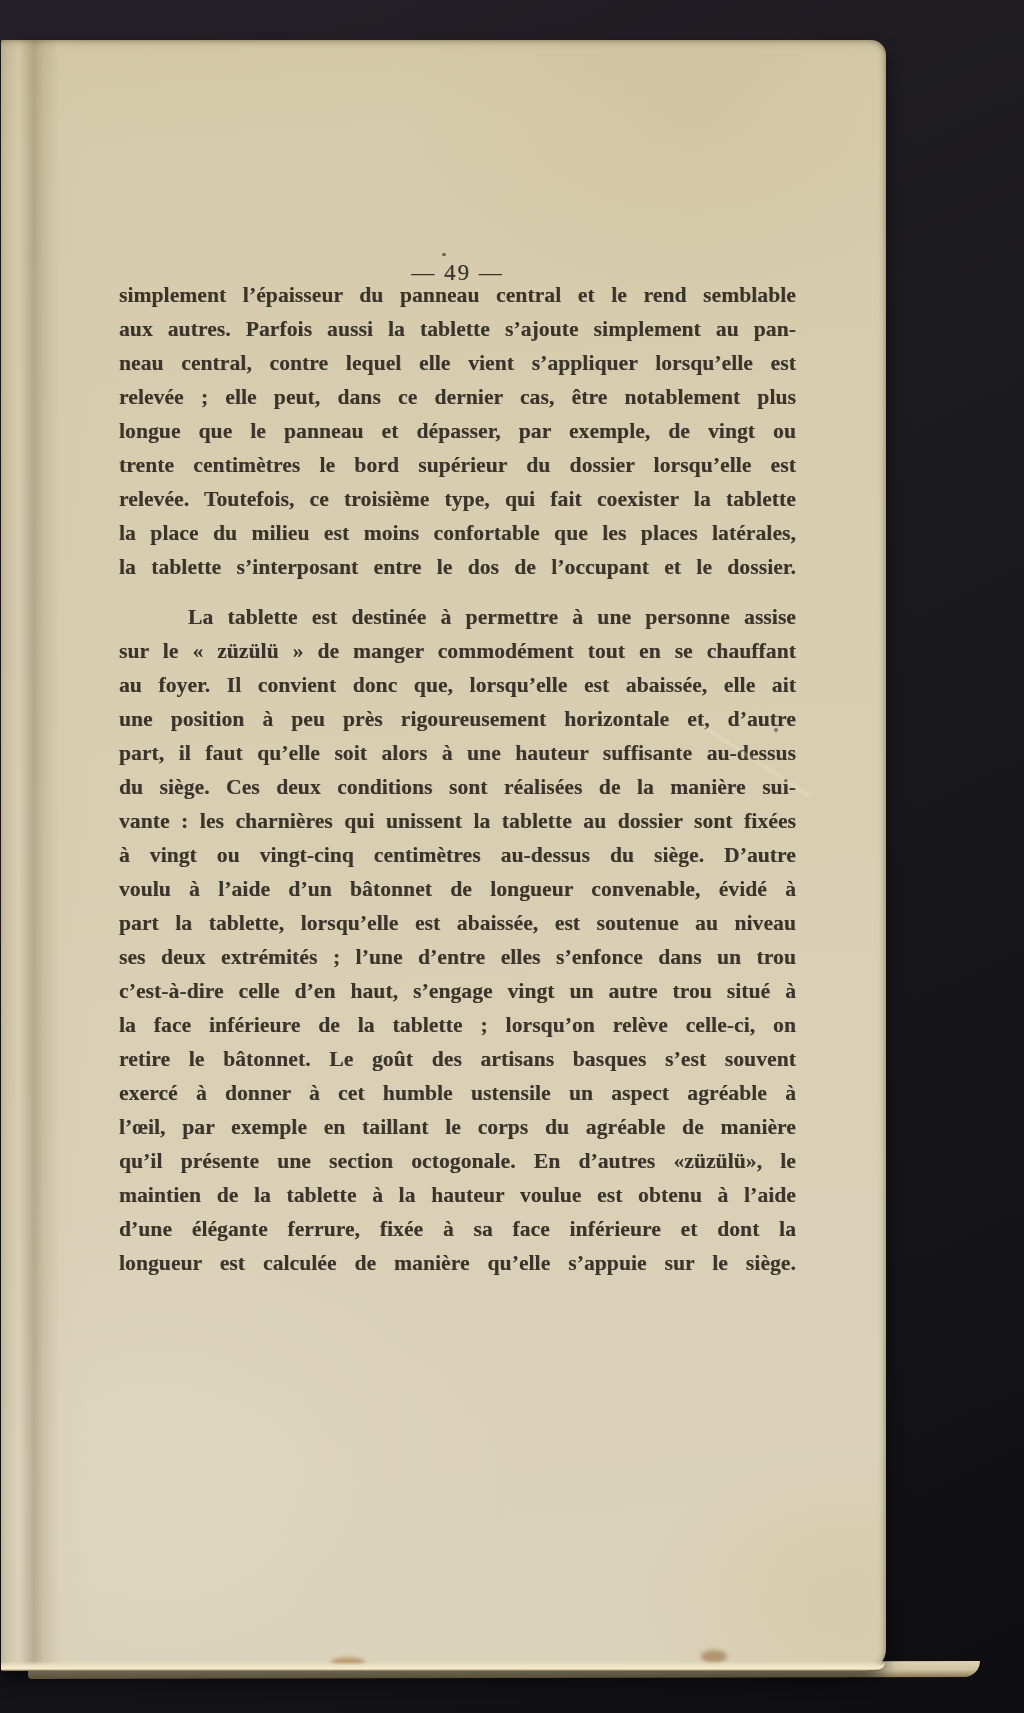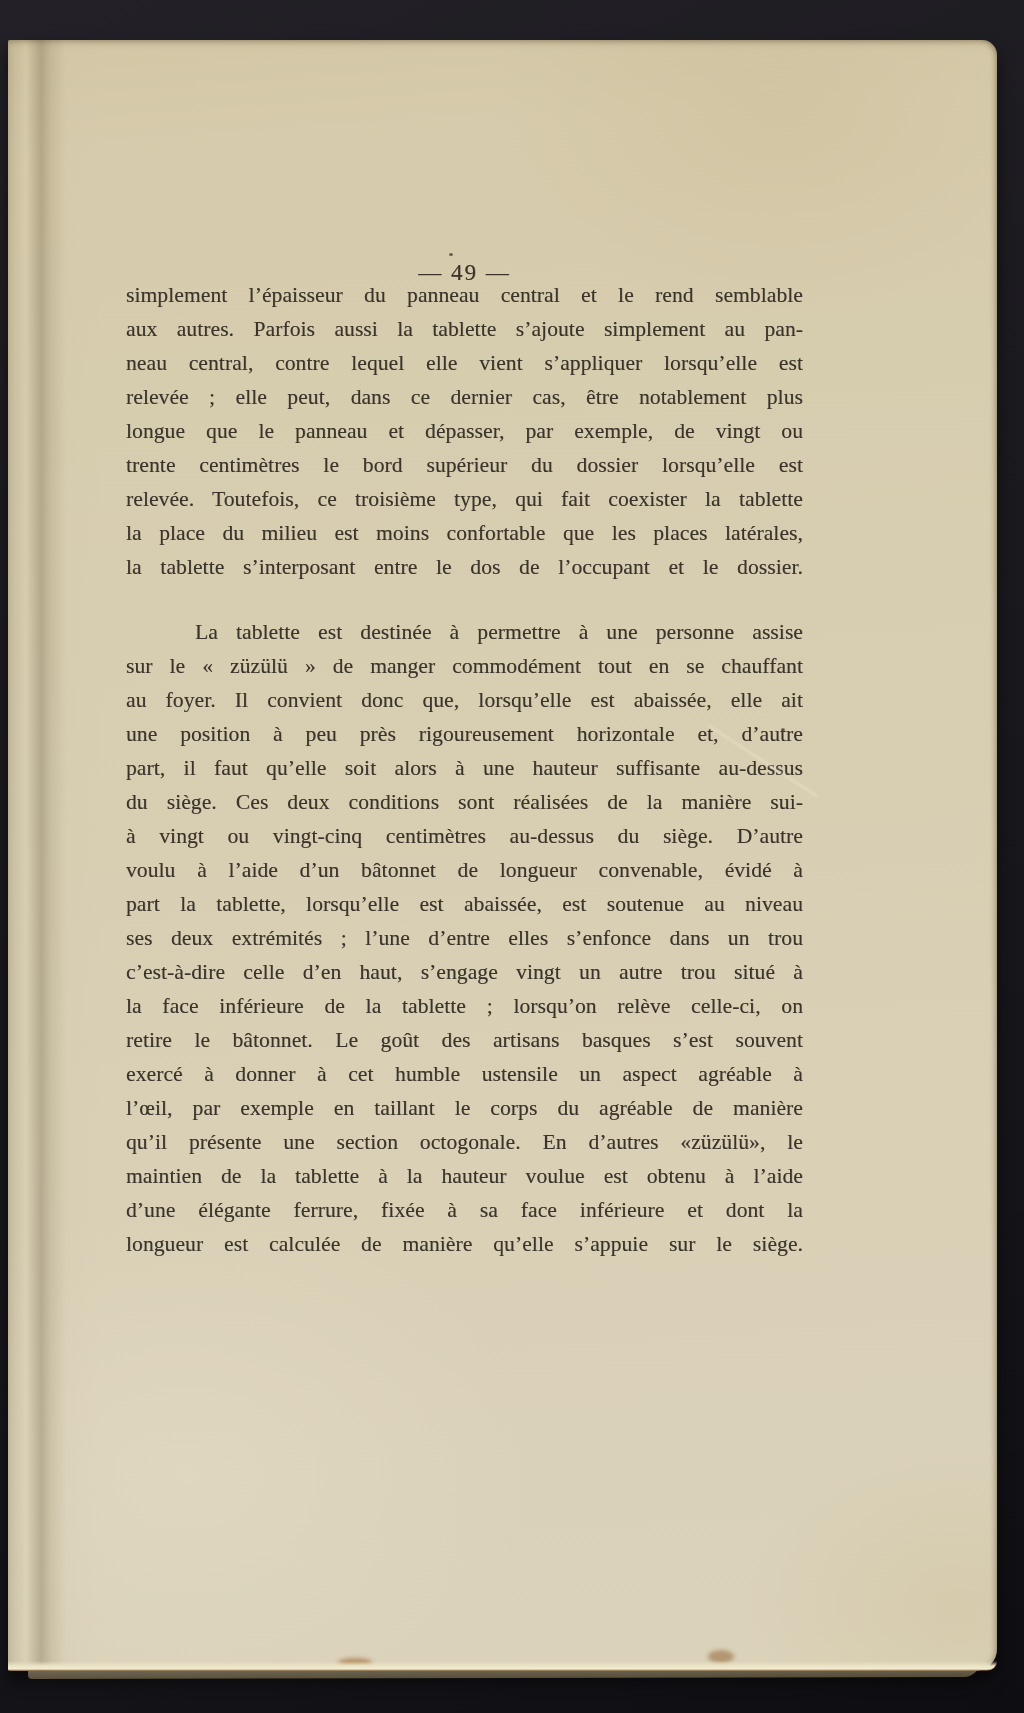--- a/index.html
+++ b/index.html
@@ -20,22 +20,22 @@
     left: 28px; top: 1662px;
     width: 952px; height: 16px;
     background: linear-gradient(180deg, #ded3b4 0%, #cfc2a0 55%, #8a7a55 100%);
     border-radius: 0 0 16px 4px;
     transform: rotate(-0.12deg);
     z-index: 1;
   }
   
   .page {
     position: absolute;
-    left: 8px; top: 40px;
-    width: 989px; height: 1631px;
+    left: 1px; top: 40px;
+    width: 885px; height: 1631px;
     z-index: 2;
     background:
       radial-gradient(420px 300px at 78% 4%, rgba(198,180,140,0.28), rgba(198,180,140,0) 70%),
       radial-gradient(500px 380px at 18% 88%, rgba(232,225,202,0.35), rgba(232,225,202,0) 70%),
       radial-gradient(300px 220px at 96% 96%, rgba(205,186,142,0.30), rgba(205,186,142,0) 70%),
       linear-gradient(176deg, #d2c6a5 0%, #d6cbac 7%, #d7cdb0 32%, #d9d0b6 68%, #dad2ba 100%);
     border-radius: 2px 15px 22px 3px;
     box-shadow:
       inset 0 4px 7px -3px rgba(95,82,55,0.55),
       inset -4px 0 6px -3px rgba(110,95,62,0.55),
@@ -76,24 +76,25 @@
     font-size: 23px;
     letter-spacing: 2px;
     color: #3a342b;
     text-shadow: 0.4px 0.4px 0.5px rgba(58,52,43,0.45);
   }
   .text-block {
     position: absolute;
     left: 118px; top: 238px;
     width: 677px;
     color: #3a342b;
+    font-weight: bold;
   }
   .para { margin: 0; }
   .para-1 { margin-top: 0; }
-  .para + .para { margin-top: 31px; }
+  .para + .para { margin-top: 16px; }
   .line {
     height: 34px;
     line-height: 34px;
     font-size: 21.5px;
     letter-spacing: 0.1px;
     text-align: justify;
     text-align-last: justify;
     text-shadow: 0.4px 0.4px 0.5px rgba(58,52,43,0.40);
     white-space: normal;
   }
@@ -146,20 +147,21 @@
           <div class="line">la place du milieu est moins confortable que les places latérales,</div>
           <div class="line">la tablette s’interposant entre le dos de l’occupant et le dossier.</div>
         </div>
         <div class="para para-2">
           <div class="line indent">La tablette est destinée à permettre à une personne assise</div>
           <div class="line">sur le « züzülü » de manger commodément tout en se chauffant</div>
           <div class="line">au foyer. Il convient donc que, lorsqu’elle est abaissée, elle ait</div>
           <div class="line">une position à peu près rigoureusement horizontale et, d’autre</div>
           <div class="line">part, il faut qu’elle soit alors à une hauteur suffisante au-dessus</div>
           <div class="line">du siège. Ces deux conditions sont réalisées de la manière sui-</div>
+          <div class="line">vante : les charnières qui unissent la tablette au dossier sont fixées</div>
           <div class="line">à vingt ou vingt-cinq centimètres au-dessus du siège. D’autre</div>
           <div class="line">voulu à l’aide d’un bâtonnet de longueur convenable, évidé à</div>
           <div class="line">part la tablette, lorsqu’elle est abaissée, est soutenue au niveau</div>
           <div class="line">ses deux extrémités ; l’une d’entre elles s’enfonce dans un trou</div>
           <div class="line">c’est-à-dire celle d’en haut, s’engage vingt un autre trou situé à</div>
           <div class="line">la face inférieure de la tablette ; lorsqu’on relève celle-ci, on</div>
           <div class="line">retire le bâtonnet. Le goût des artisans basques s’est souvent</div>
           <div class="line">exercé à donner à cet humble ustensile un aspect agréable à</div>
           <div class="line">l’œil, par exemple en taillant le corps du agréable de manière</div>
           <div class="line">qu’il présente une section octogonale. En d’autres «züzülü», le</div>

